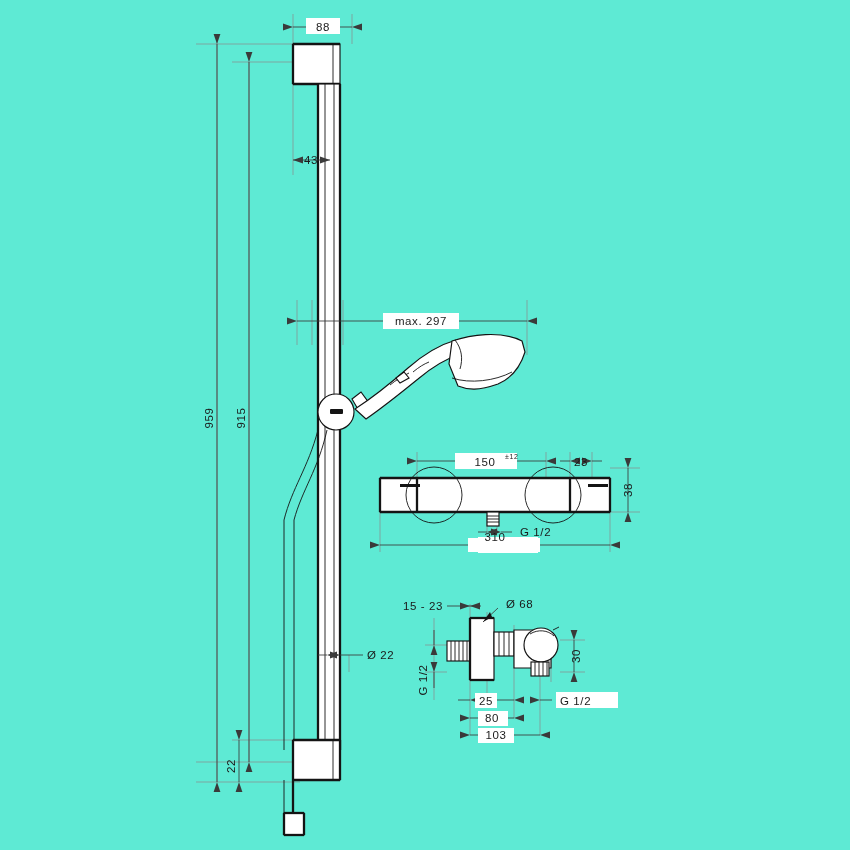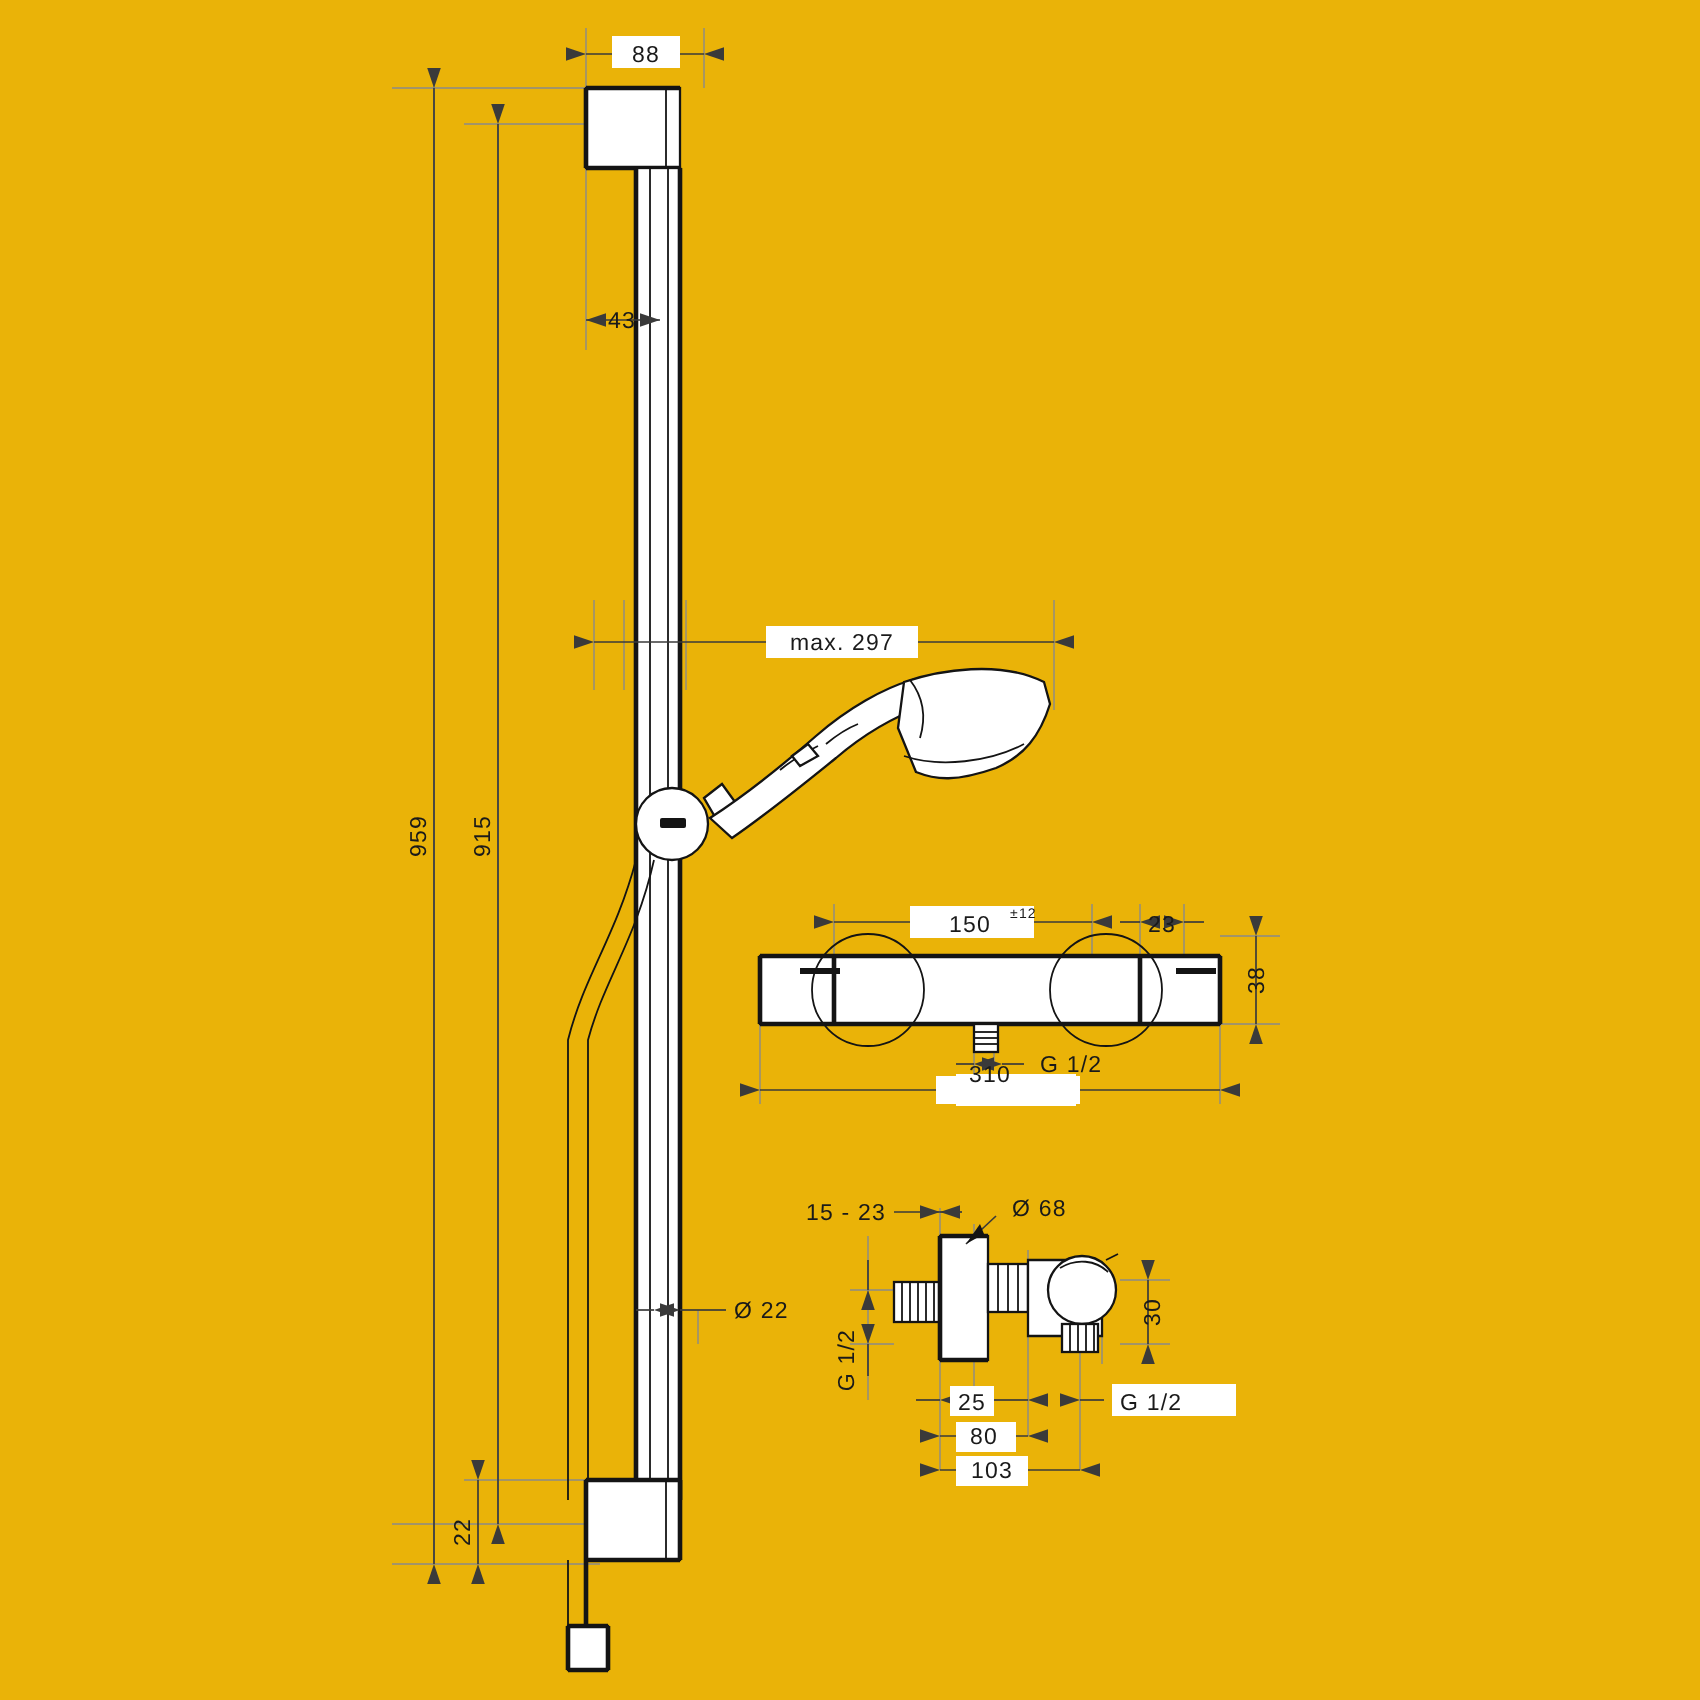--- a/index.html
+++ b/index.html
@@ -1,17 +1,17 @@
 <!DOCTYPE html>
 <html><head>
 <meta charset="utf-8">
 <style>
   html,body{margin:0;padding:0;background:#ffffff;}
   body{width:850px;height:850px;font-family:"Liberation Sans",sans-serif;overflow:hidden;}
-  #stage{position:relative;width:850px;height:850px;background:#eab308;}
+  #stage{position:relative;width:850px;height:850px;background:#5eead4;}
   svg#dwg{position:absolute;left:0;top:0;width:850px;height:850px;display:block;}
   .dimtxt{font-family:"Liberation Sans",sans-serif;font-size:11.5px;fill:#1a1a1a;letter-spacing:0.6px;}
   .dimtxt.sup{font-size:7px;}
   .thin{stroke:#8a8a8a;stroke-width:0.7;fill:none;}
   .dimline{stroke:#3a3a3a;stroke-width:0.85;fill:none;}
   .obj{stroke:#141414;stroke-width:1.15;fill:#ffffff;}
   .objthick{stroke:#141414;stroke-width:2.3;fill:none;}
   .objfine{stroke:#141414;stroke-width:0.9;fill:none;}
   .fillblk{fill:#141414;stroke:none;}
 </style>

